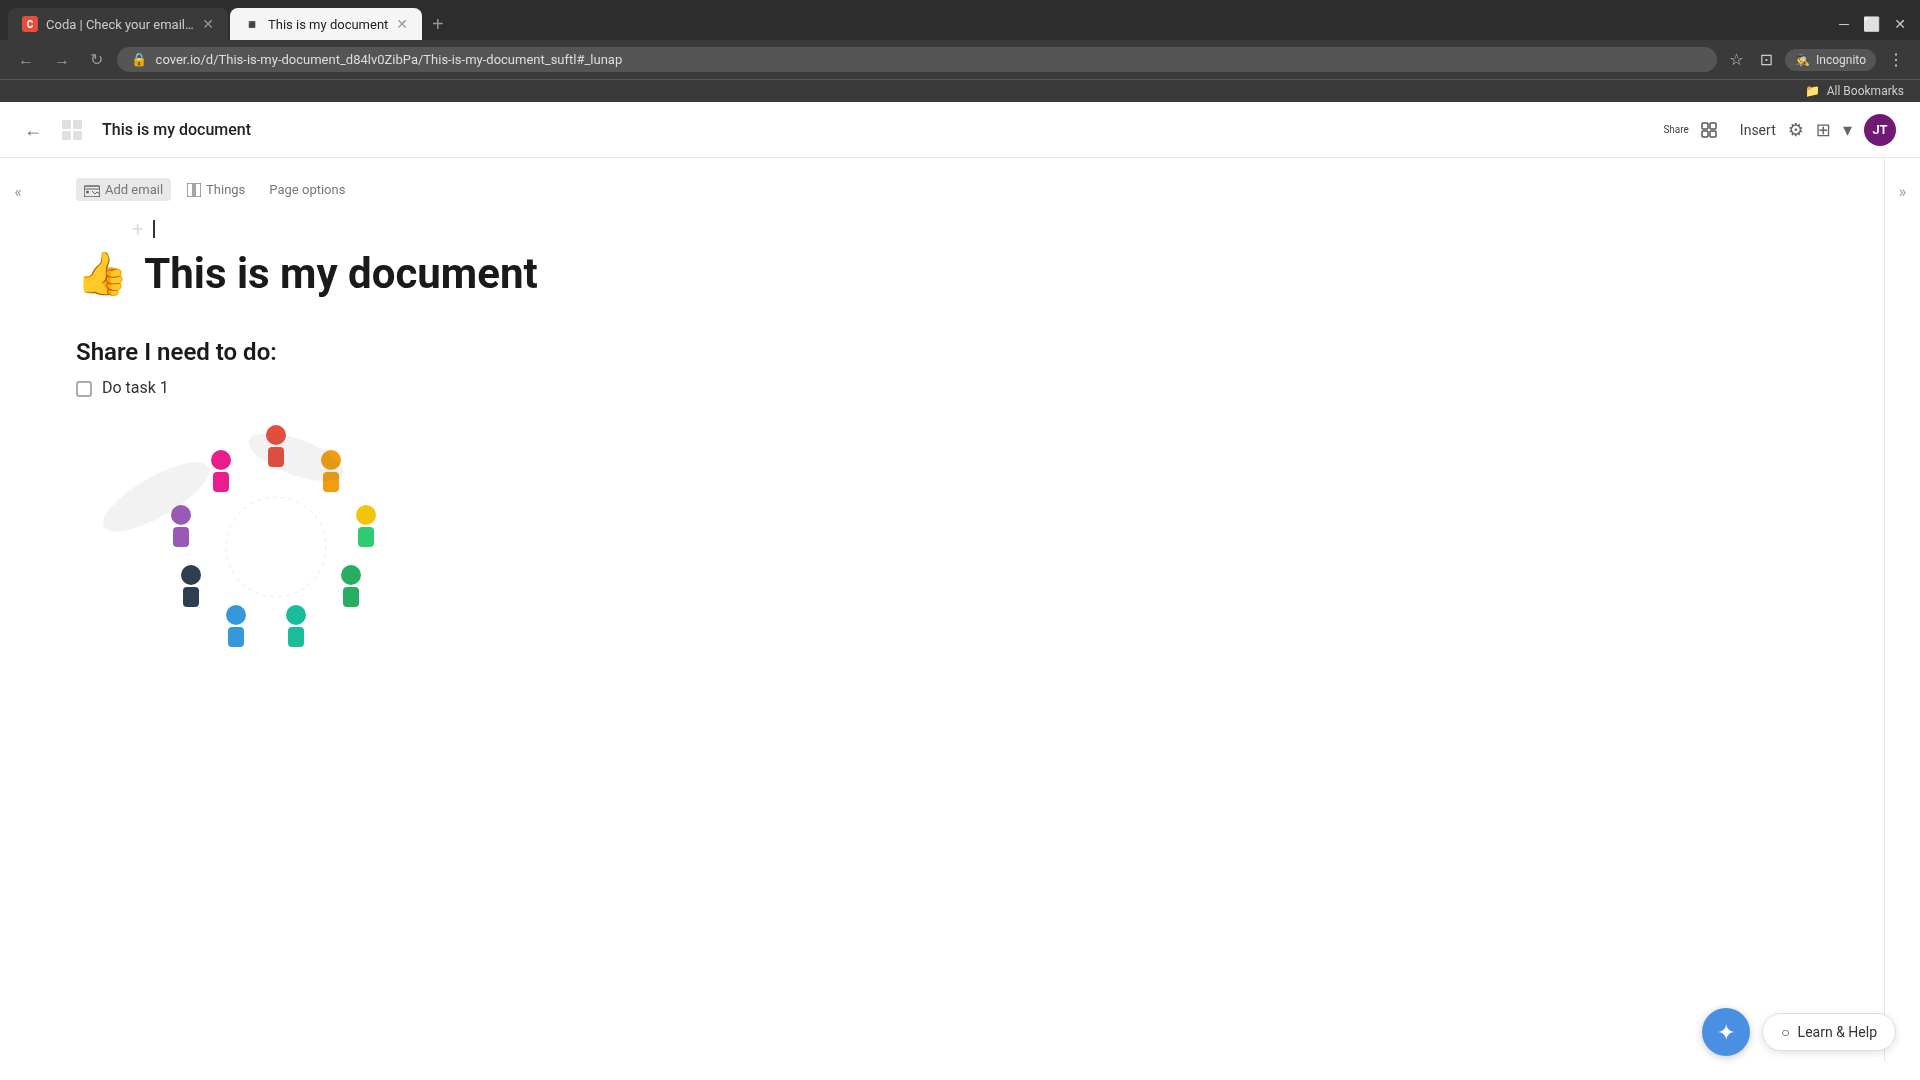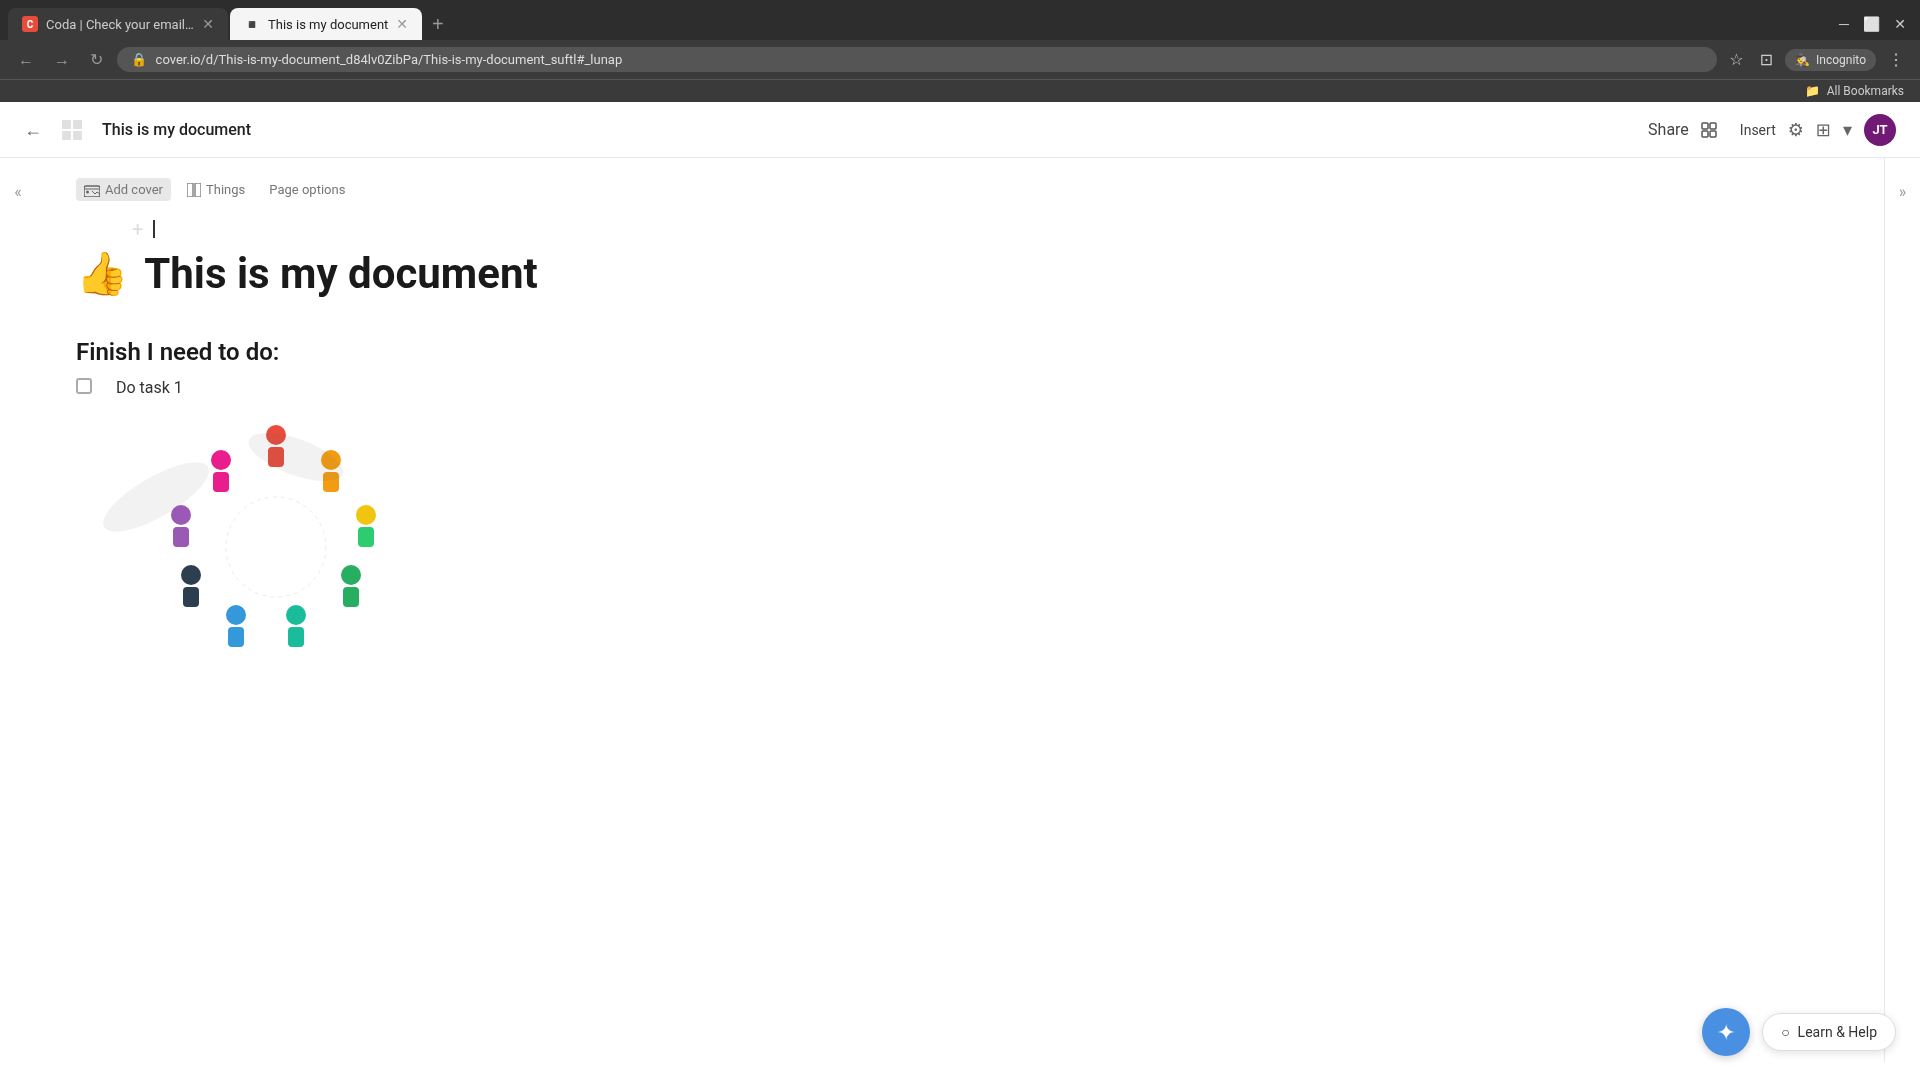--- a/index.html
+++ b/index.html
@@ -28,41 +28,41 @@
     .bookmarks-bar { background: #3a3a3a; padding: 4px 16px; display: flex; align-items: center; gap: 16px; border-top: 1px solid #555; }
     .bookmarks-btn { display: flex; align-items: center; gap: 6px; color: #ccc; font-size: 12px; cursor: pointer; }
 
     
     .app-container { display: flex; flex-direction: column; height: calc(1080px - 120px); background: #fff; }
     .app-header { display: flex; align-items: center; padding: 0 24px; height: 56px; border-bottom: 1px solid #e8e8e8; gap: 16px; }
     .header-back { font-size: 18px; color: #666; cursor: pointer; }
     .doc-icon { width: 28px; height: 28px; display: flex; align-items: center; justify-content: center; }
     .doc-title { font-size: 16px; font-weight: 500; color: #222; flex: 1; }
     .header-actions { display: flex; align-items: center; gap: 12px; }
-    .share-btn { font-size: 16px; color: #444; cursor: pointer; }
+    .share-btn { font-size: 10px; color: #444; cursor: pointer; }
     .insert-btn { display: flex; align-items: center; gap: 23px; font-size: 14px; color: #444; cursor: pointer; }
     .settings-icon { font-size: 18px; color: #666; cursor: pointer; }
     .avatar { width: 32px; height: 32px; border-radius: 50%; background: #701a75; color: white; display: flex; align-items: center; justify-content: center; font-size: 13px; font-weight: 600; cursor: pointer; }
 
     
     .main-content { display: flex; flex: 1; overflow: hidden; }
     .sidebar-toggle { width: 36px; display: flex; align-items: flex-start; padding-top: 24px; justify-content: center; }
     .sidebar-toggle-btn { color: #999; font-size: 16px; cursor: pointer; }
     .doc-body { flex: 1; padding: 20px 80px 20px 40px; overflow-y: auto; }
     .page-actions { display: flex; align-items: center; gap: 8px; margin-bottom: 16px; color: #777; font-size: 13px; }
     .page-action-btn { display: flex; align-items: center; gap: 5px; cursor: pointer; padding: 4px 8px; border-radius: 4px; }
     .page-action-btn.hovered { background: #e8e8e8; }
     .doc-title-area { display: flex; align-items: center; gap: 16px; margin-bottom: 24px; }
     .doc-emoji { font-size: 42px; }
     .doc-heading { font-size: 42px; font-weight: 700; color: #1a1a1a; }
     .content-block { margin-bottom: 20px; }
     .cursor-line { width: 2px; height: 18px; background: #333; display: inline-block; animation: blink 1s infinite; }
     @keyframes blink { 0%, 100% { opacity: 1; } 50% { opacity: 0; } }
     .section-heading { font-size: 24px; font-weight: 600; color: #1a1a1a; margin-bottom: 12px; margin-top: 40px; }
-    .task-item { display: flex; align-items: flex-start; gap: 24px; margin-bottom: 8px; }
+    .task-item { display: flex; align-items: flex-end; gap: 10px; margin-bottom: 8px; }
     .task-checkbox { width: 16px; height: 16px; border: 2px solid #aaa; border-radius: 3px; cursor: pointer; flex-shrink: 0; }
     .task-label { font-size: 16px; color: #333; }
 
     
     .right-panel-toggle { width: 36px; display: flex; align-items: flex-start; padding-top: 24px; justify-content: center; border-left: 1px solid #e8e8e8; }
     .panel-toggle-btn { color: #999; font-size: 16px; cursor: pointer; }
 
     
     .help-section { position: fixed; bottom: 24px; right: 24px; display: flex; align-items: center; gap: 12px; }
     .sparkle-btn { width: 48px; height: 48px; background: #4a90e2; border-radius: 50%; display: flex; align-items: center; justify-content: center; color: white; font-size: 22px; cursor: pointer; box-shadow: 0 2px 8px rgba(0,0,0,0.2); }
@@ -166,21 +166,21 @@
     <div class="doc-body">
 
       <div class="page-actions">
         <div class="page-action-btn hovered">
           <svg width="16" height="14" viewBox="0 0 16 14">
             <rect x="0" y="3" width="16" height="11" rx="2" fill="none" stroke="#666" stroke-width="1.5"></rect>
             <path d="M0 6h16" stroke="#666" stroke-width="1"></path>
             <circle cx="3.5" cy="9" r="1.5" fill="#666"></circle>
             <path d="M8 8l3 3 2-2 3 2" fill="none" stroke="#666" stroke-width="1"></path>
           </svg>
-          <span>Add cover</span>
+          <span>Add email</span>
         </div>
         <div class="page-action-btn">
           <svg width="14" height="14" viewBox="0 0 14 14">
             <rect x="0" y="0" width="6" height="14" rx="1" fill="none" stroke="#888" stroke-width="1.5"></rect>
             <rect x="8" y="0" width="6" height="14" rx="1" fill="none" stroke="#888" stroke-width="1.5"></rect>
           </svg>
           <span>Things</span>
         </div>
         <div class="page-action-btn">
           <span>Page options</span>
@@ -190,21 +190,21 @@
       <div style="position:relative; display:flex; align-items:center; gap:10px; margin-bottom: 8px; padding-left: 56px;">
         <span style="color:#ddd; font-size:20px; cursor:pointer;">+</span>
         <span class="cursor-line"></span>
       </div>
 
       <div class="doc-title-area">
         <span class="doc-emoji">👍</span>
         <h1 class="doc-heading">This is my document</h1>
       </div>
 
-      <div class="section-heading">Finish I need to do:</div>
+      <div class="section-heading">Share I need to do:</div>
 
       <div class="content-block">
         <div class="task-item">
           <div class="task-checkbox"></div>
           <span class="task-label">Do task 1</span>
         </div>
       </div>
 
       <div class="people-illustration">
         

